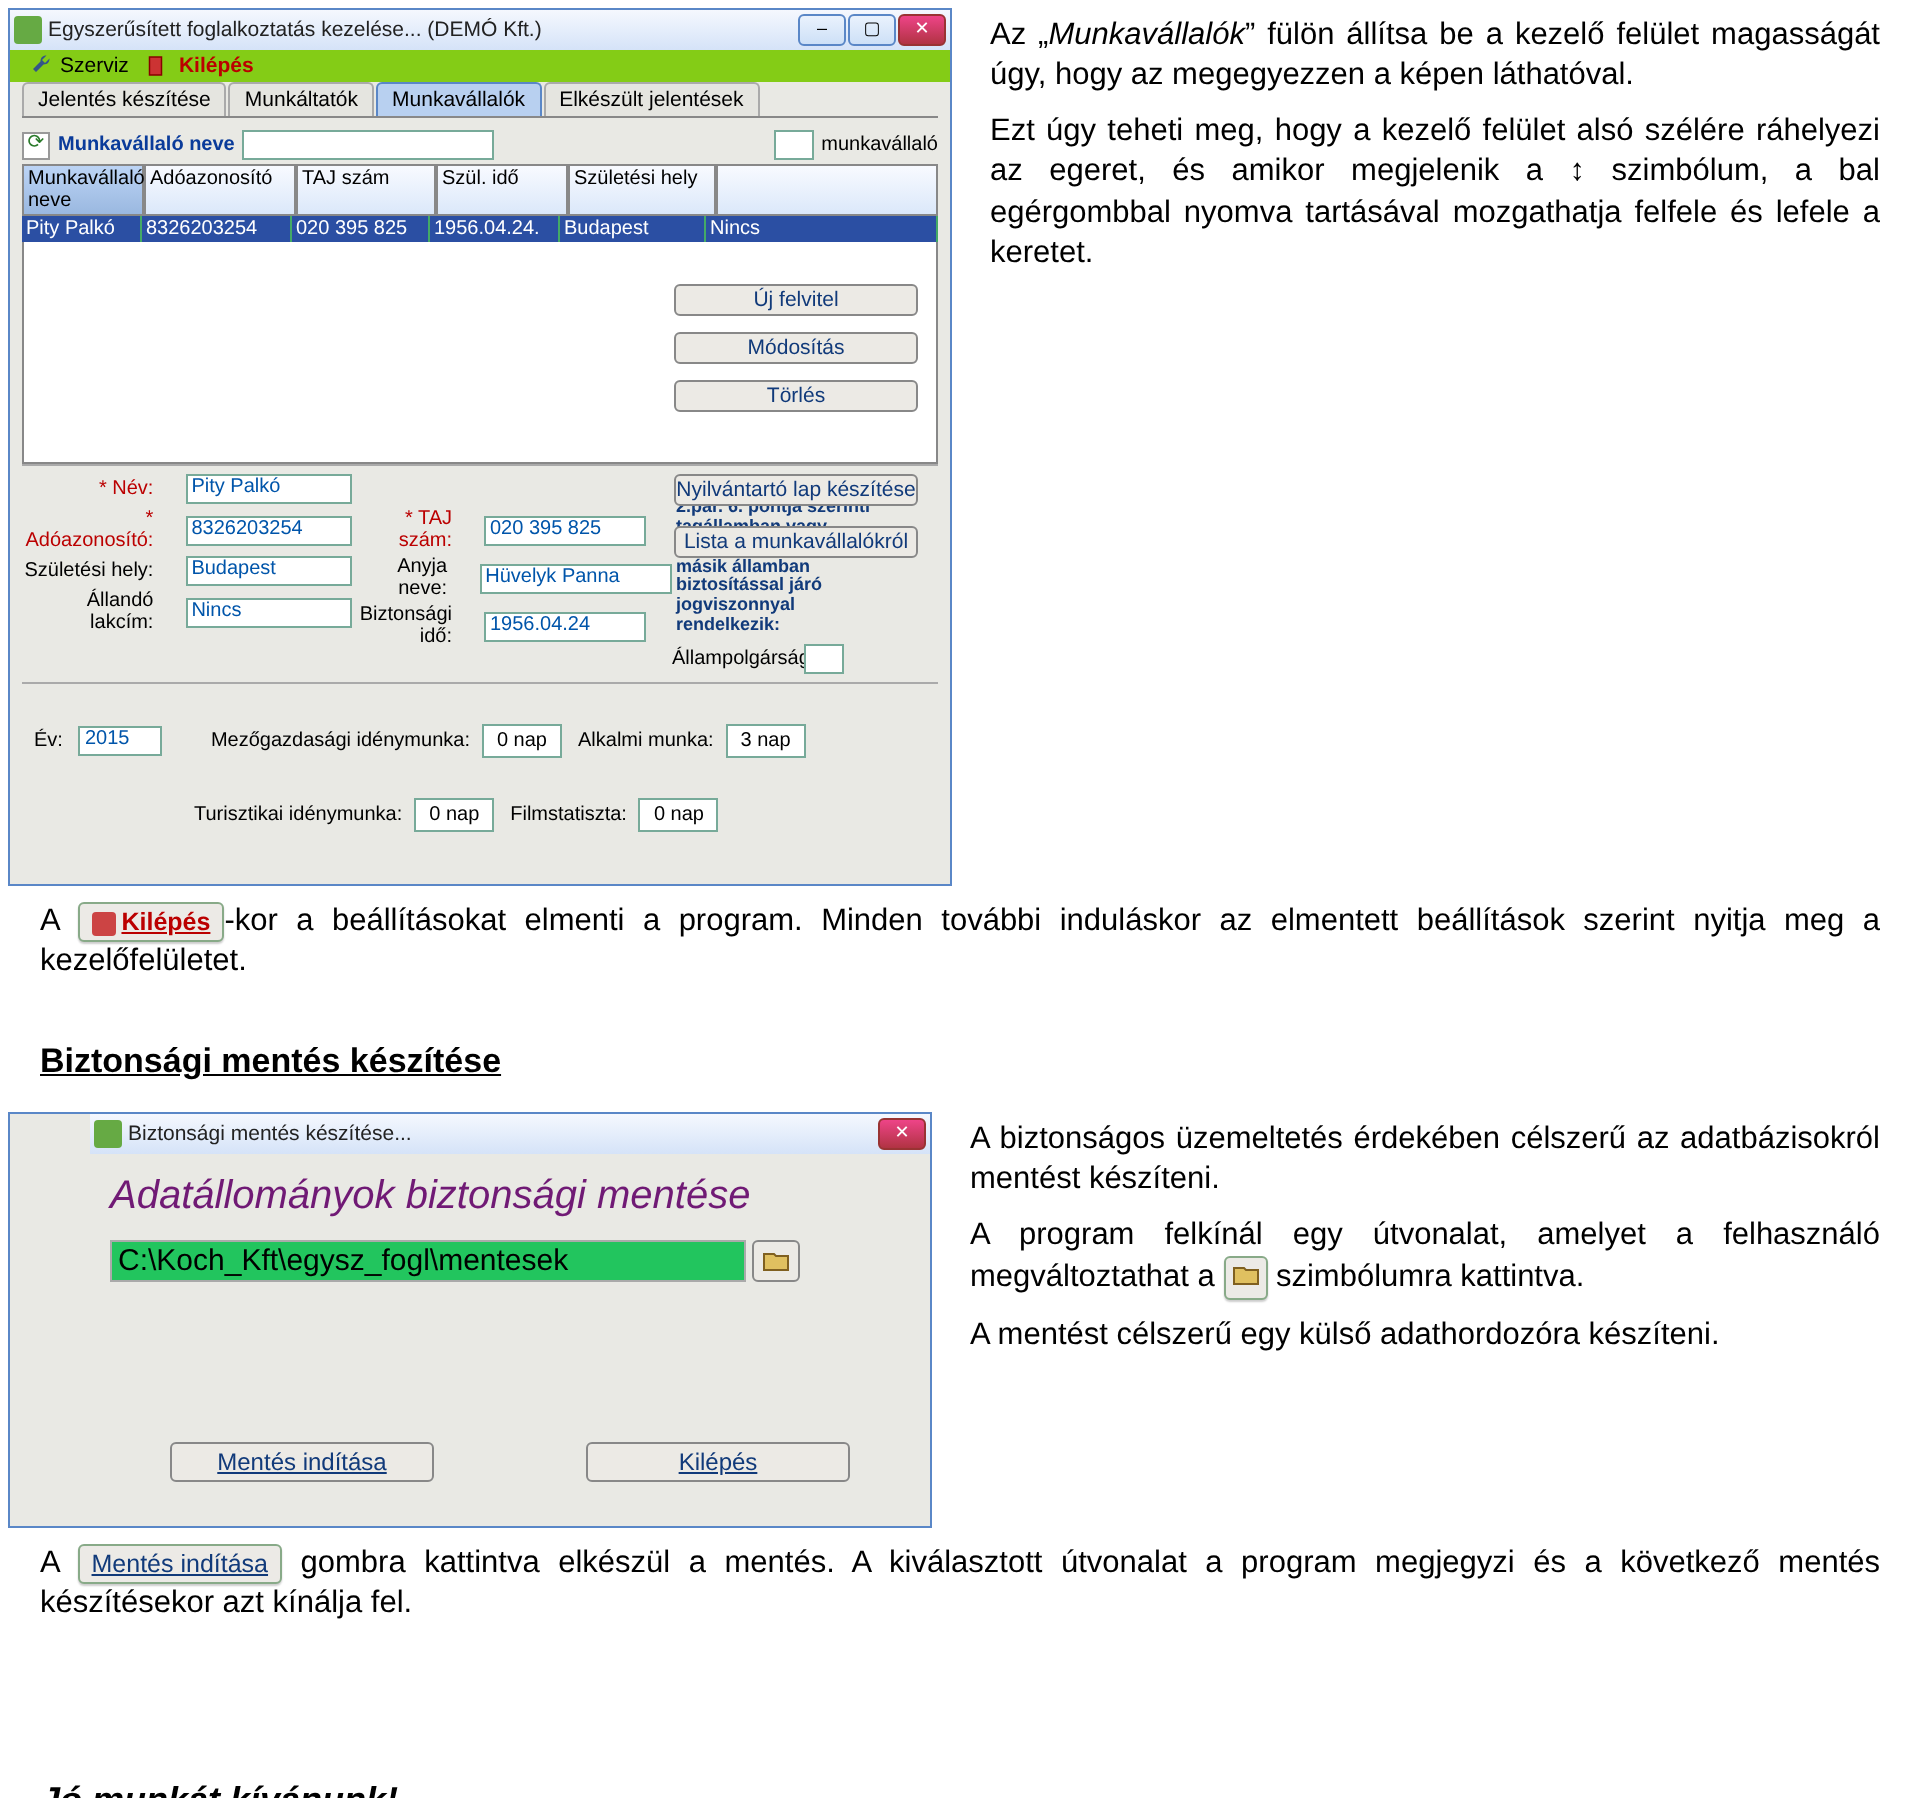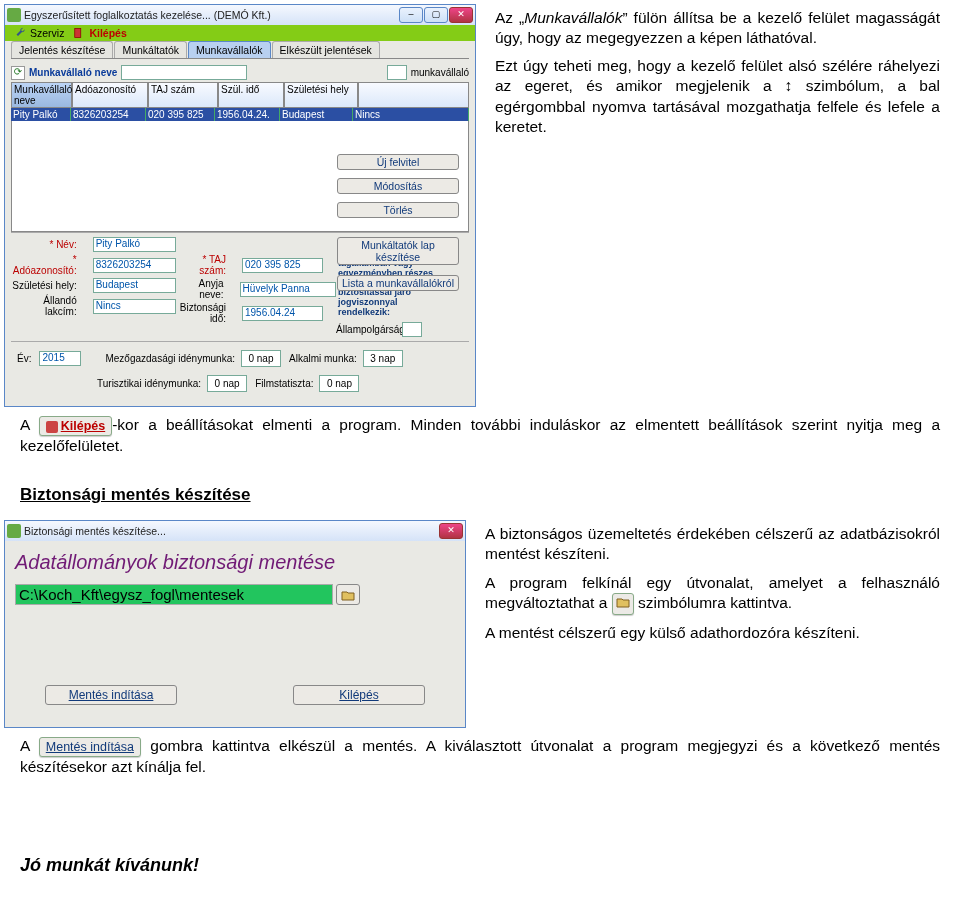--- a/index.html
+++ b/index.html
@@ -36,39 +36,39 @@
   .panel { margin:4px 6px 6px 6px; background:#e9e9e4;}
   .searchrow { display:flex; gap:4px; align-items:center; padding:2px 0;}
   .fld { background:#fff; border:1px solid #7a9; height:13px; font-size:10px; padding:0 2px;}
   .lbl { font-size:10px;}
   .gridhead { display:flex; background:#d5e3f8;}
   .gridhead .gh { border:1px solid #888; background:linear-gradient(#f8faff,#dbe8fa); padding:1px 2px; font-size:10px;}
   .gh1{width:55px} .gh2{width:70px} .gh3{width:64px} .gh4{width:60px} .gh5{width:68px} .gh6{flex:1}
   .gridrow { display:flex; background:#2b4fa3; color:#fff;}
   .gridrow .gc { padding:1px 2px; font-size:10px; border-right:1px solid #4a6;}
   .gridbody { height:110px; background:#fff; border:1px solid #888; border-top:none;}
-  .sidebtns { position:absolute; right:10px; top:72px; display:flex; flex-direction:column; gap:8px;}
+  .sidebtns { position:absolute; right:10px; top:60px; display:flex; flex-direction:column; gap:8px;}
   .sidebtns .bt, .btrow .bt { width:120px; text-align:center; background:#eceae5; border:1px solid #888; border-radius:3px; padding:1px 0; font-size:10.5px; color:#113a7a;}
   .btrow { position:absolute; right:10px; display:flex; flex-direction:column; gap:10px;}
 
   .formsec { display:flex; padding:2px 0 4px 0;}
   .formcol { display:flex; flex-direction:column; gap:2px;}
   .fr { display:flex; align-items:center; gap:16px;}
   .fr .fl { width:68px; text-align:right; font-size:10px;}
   .fr .fl2 { width:50px; text-align:right; font-size:10px;}
   .fr input, .fbox { background:#fff; border:1px solid #7a9; height:13px; font-size:10px; padding:0 2px;}
   .req { color:#b00;}
   .note { font-size:9px; color:#113a7a; font-weight:bold; line-height:1.1; padding:2px;}
 
-  .statsec { border-top:1px solid #aaa; padding:8px 6px; display:flex; align-items:center; gap:8px; font-size:10px;}
+  .statsec { border-top:1px solid #aaa; padding:20px 6px; display:flex; align-items:center; gap:8px; font-size:10px;}
   .statsec .sg { display:flex; gap:6px; align-items:center;}
   .statsec input { width:34px; background:#fff; border:1px solid #7a9; height:13px; font-size:10px; text-align:center;}
 
   
-  .win2 { border:1px solid #5a87c7; background:#e9e9e4; font-size:11px; margin:4px 4px 0 4px;}
+  .win2 { border:1px solid #5a87c7; background:#e9e9e4; font-size:11px; margin:4px 4px 0 4px;padding-left:40px;}
   .win2 .tbar { font-size:11px;}
   .w2body { padding:6px 10px 12px 10px;}
   .w2title { color:#701a75; font-style:italic; font-size:20px; margin:4px 0 10px 0;}
   .w2path { background:#22c55e; border:1px solid #aaa; height:17px; width:310px; font-size:15px; padding:1px 3px; display:inline-block; vertical-align:middle;}
   .w2browse { display:inline-flex; width:22px; height:19px; border:1px solid #888; background:#eceae5; border-radius:3px; align-items:center; justify-content:center; vertical-align:middle;}
   .w2btnrow { display:flex; justify-content:space-between; padding:80px 30px 10px 30px;}
   .w2btn { width:130px; text-align:center; background:#eceae5; border:1px solid #888; border-radius:3px; padding:2px 0; font-size:12px; color:#113a7a; text-decoration:underline;}
 
   h2.sub { font-size:17px; text-decoration:underline; font-weight:bold; margin:11px 20px;}
   h3.final { font-size:18px; font-style:italic; font-weight:bold; margin:60px 20px 20px 20px;}
@@ -177,21 +177,21 @@
               </div>
           </div>
           <div class="formcol" style="width:115px">
             <div class="note">A munkavállaló az Efo.tv. 2.par. 6. pontja szerinti tagállamban vagy egyezményben részes másik államban biztosítással járó jogviszonnyal rendelkezik:</div>
             <div class="fr">
                 <span class="fl2">Állampolgárság:</span>
                 <span class="fbox" style="width:14px"></span>
               </div>
           </div>
           <div class="btrow" style="top:4px">
-            <div class="bt">Munkáltatók lap készítése</div>
+            <div class="bt">Nyilvántartó lap készítése</div>
             <div class="bt">Lista a munkavállalókról</div>
           </div>
         </div>
         <div class="statsec">
           <span>Év:</span>
           <span class="fbox" style="width:36px;color:#05a">2015</span>
           <span style="width:8px"></span>
           <div class="sg">
               <span>Mezőgazdasági idénymunka:</span>
               <input value="0 nap" style="">

